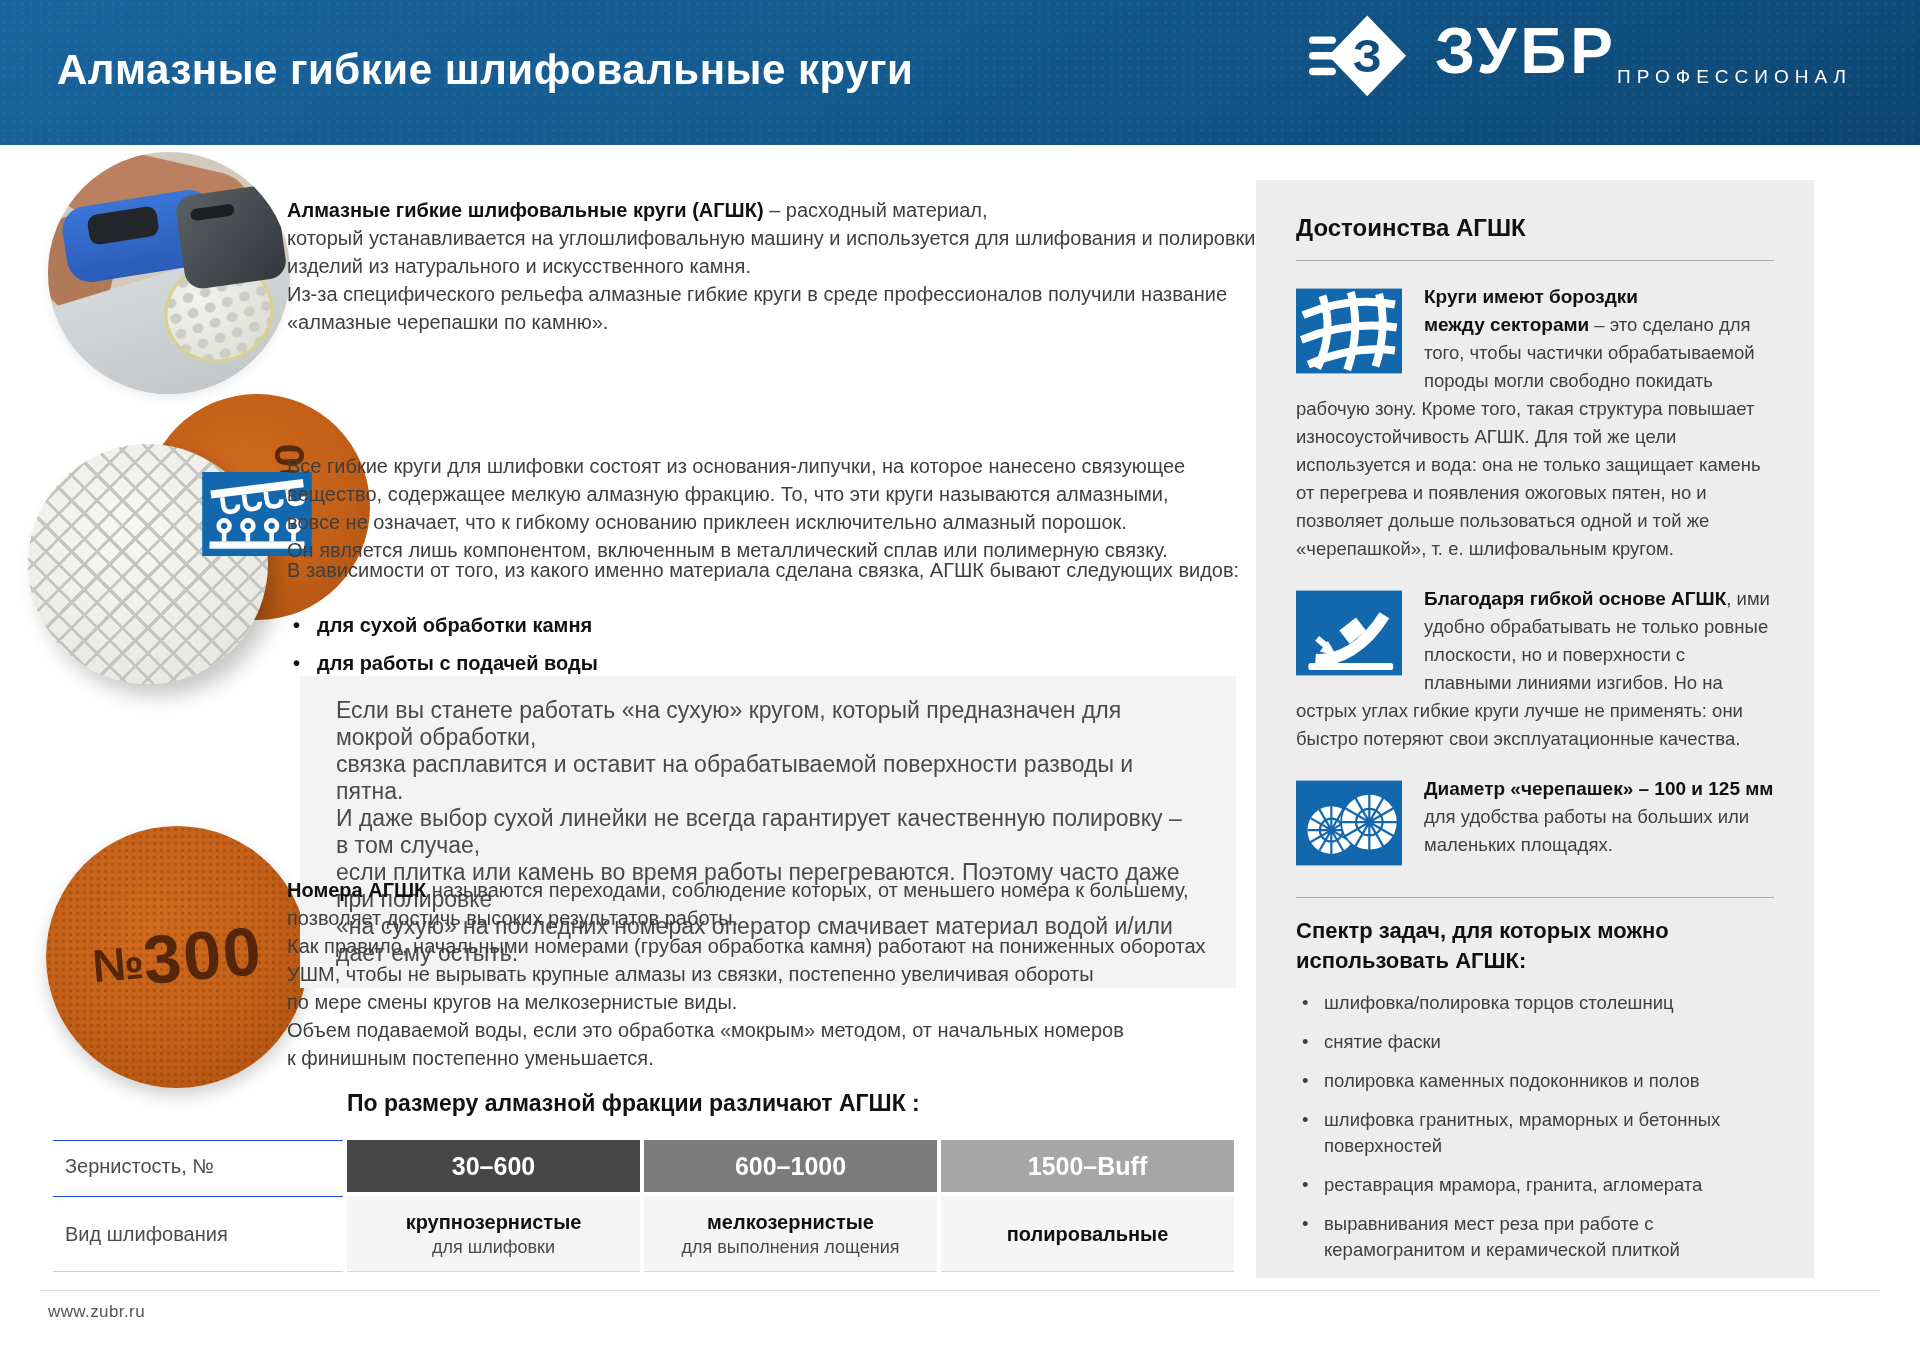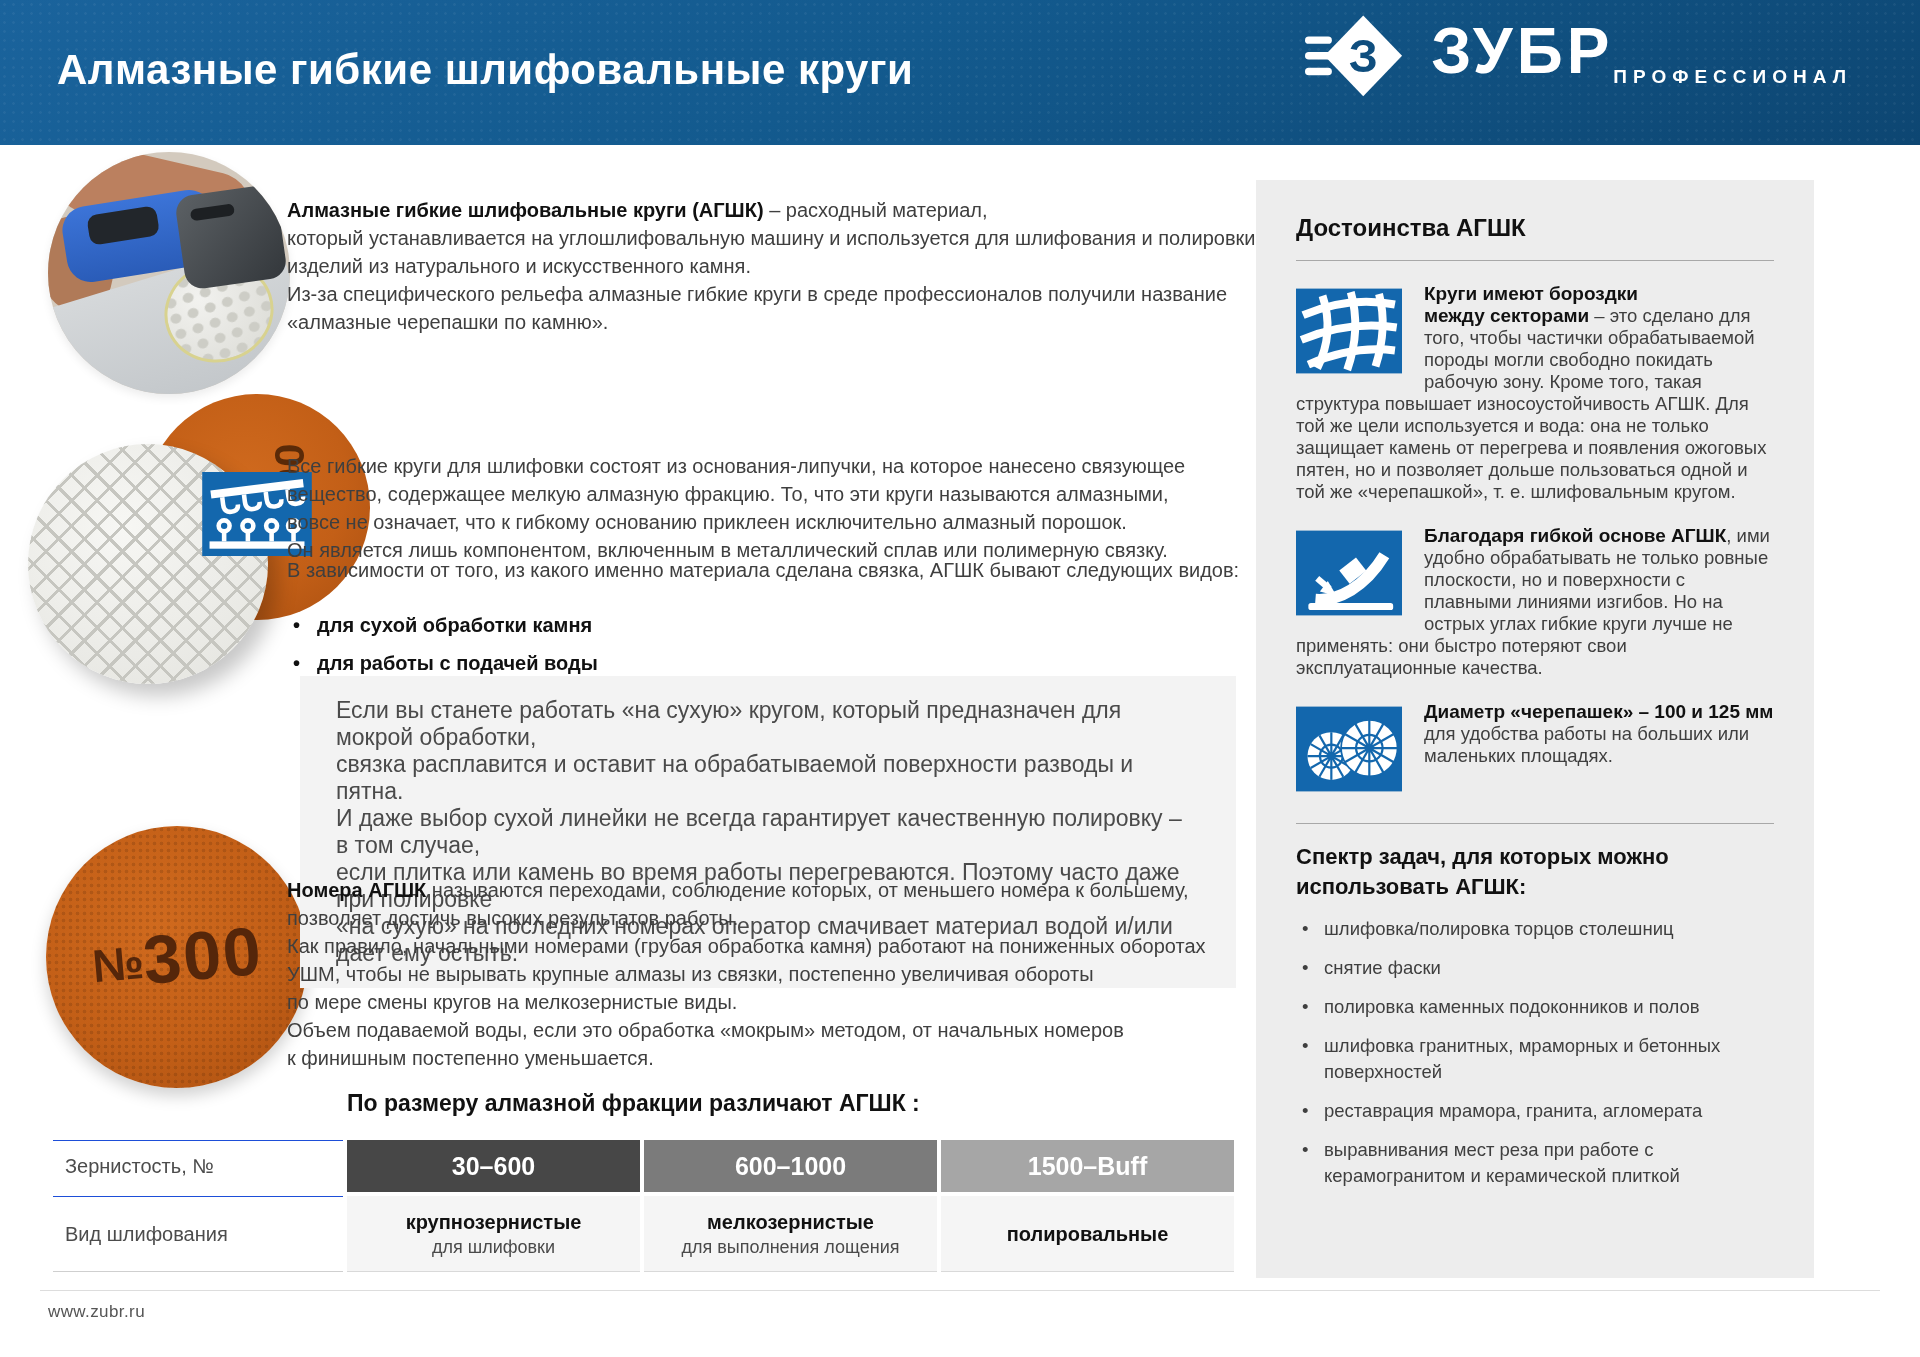--- a/index.html
+++ b/index.html
@@ -16,21 +16,21 @@
     background-size:9px 9px, cover;
   }
   .header-title {
     position:absolute; left:57px; top:46px;
     font-size:42px; font-weight:bold; color:#fff; letter-spacing:0.5px;
   }
   .brand { position:absolute; right:68px; top:14px; display:flex; align-items:flex-start; }
   .brand-mark { width:112px; height:112px; margin-right:14px; }
   .brand-textcol { display:flex; flex-direction:row; align-items:flex-end; }
   .brand-name { font-size:64px; font-weight:bold; color:#fff; letter-spacing:4px; line-height:74px; }
-  .brand-sub { font-size:19px; font-weight:bold; color:#fff; letter-spacing:6px; margin-top:8px; }
+  .brand-sub { font-size:19px; font-weight:normal; color:#fff; letter-spacing:6px; margin-top:8px; }
 
   
   .circle { position:absolute; border-radius:50%; overflow:hidden; }
   .photo-circle { left:48px; top:152px; width:242px; height:242px; background:#d3cabe; box-shadow:0 4px 10px rgba(0,0,0,0.08); }
   .ph-hand   { position:absolute; left:6px;  top:6px;   width:198px; height:70px; background:#bb805f; border-radius:40px; transform:rotate(13deg); }
   .ph-thumb  { position:absolute; left:-8px; top:64px;  width:72px;  height:96px; background:#b07a58; border-radius:45%; transform:rotate(-9deg); }
   .ph-tile   { position:absolute; left:-62px; top:130px; width:330px; height:210px; background:linear-gradient(180deg,#d5d8da,#b7bcc0); transform:rotate(-17deg); }
   .ph-body   { position:absolute; left:16px; top:46px;  width:152px; height:76px; border-radius:24px; transform:rotate(-9deg); background:linear-gradient(180deg,#3c74d8,#2a5cb8); }
   .ph-body::after { content:""; position:absolute; left:26px; top:10px; width:70px; height:30px; border-radius:10px; background:#22262b; }
   .ph-disc   { position:absolute; left:116px; top:110px; width:110px; height:100px; border-radius:50%; transform:rotate(-18deg);
@@ -91,21 +91,21 @@
   
   .sidebar { position:absolute; left:1256px; top:180px; width:558px; height:1098px; background:#ededed;
              padding:34px 40px 0; overflow:hidden; }
   .sb-title { font-size:24px; font-weight:bold; color:#111; margin-bottom:18px; }
   .sb-hr { border:none; border-top:1px solid #a8a8a8; margin-bottom:22px; }
   .sb-hr2 { border:none; border-top:1px solid #a8a8a8; margin:16px 0 18px; }
   .adv { margin-bottom:22px; overflow:visible; }
   .adv::after { content:""; display:block; clear:both; }
   .adv-icon { float:left; width:106px; height:88px; margin:4px 22px 8px 0; }
   .adv-icon svg { width:100%; height:100%; display:block; }
-  .adv p { font-size:18.5px; line-height:22px; color:#3f3f3f; white-space:pre-line; }
+  .adv p { font-size:18.5px; line-height:28px; color:#3f3f3f; white-space:pre-line; }
   .adv p b { font-size:19px; color:#111; }
   .sb-tasks-title { font-size:22px; font-weight:bold; color:#111; line-height:30px; white-space:pre-line; margin-bottom:14px; }
   .tasks { list-style:none; }
   .tasks li { position:relative; padding-left:28px; font-size:18.5px; line-height:26px; color:#3f3f3f; margin-bottom:13px; }
   .tasks li::before { content:"•"; position:absolute; left:6px; top:0; color:#3f3f3f; }
 
   
   .footer-line { position:absolute; left:40px; top:1290px; width:1840px; border-top:1px solid #ddd; }
   .footer-url { position:absolute; left:48px; top:1302px; font-size:17px; color:#555; letter-spacing:0.4px; }
 </style>

